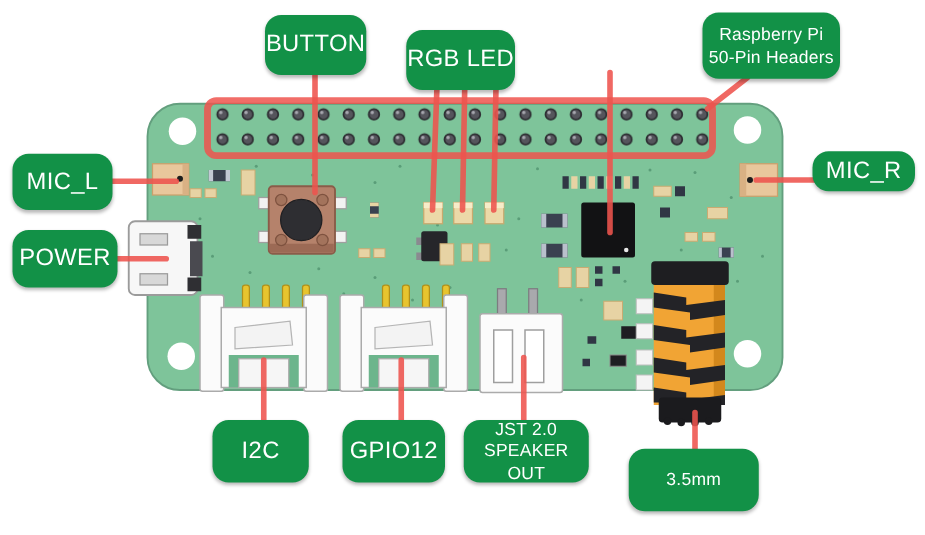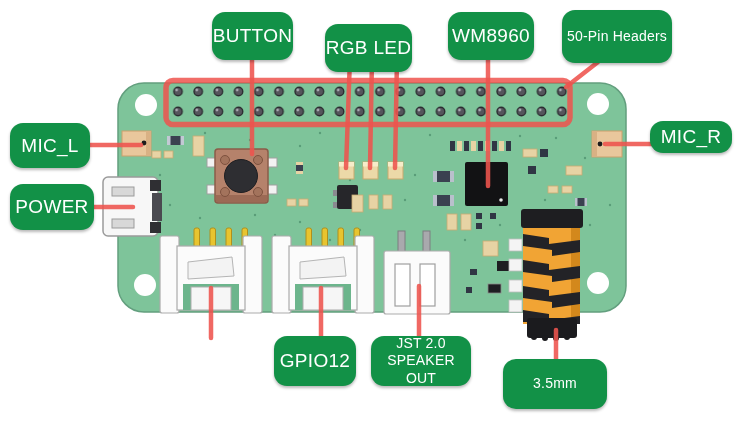--- a/index.html
+++ b/index.html
@@ -268,34 +268,35 @@
       <line x1="556" y1="330" x2="556" y2="361"></line>
     </g>
   </svg>
 
   <div class="label" id="lbl-button">
     <span class="big">BUTTON</span>
   </div>
   <div class="label" id="lbl-rgb">
     <span class="big">RGB LED</span>
   </div>
-  <div class="label" id="lbl-wm8960">
-    <span class="big">WM8960</span>
-  </div>
   <div class="label" id="lbl-rpi">
+    <span class="sm">Raspberry Pi</span>
     <span class="sm">50-Pin Headers</span>
   </div>
   <div class="label" id="lbl-power">
     <span class="big">POWER</span>
   </div>
   <div class="label" id="lbl-micl">
     <span class="big">MIC_L</span>
   </div>
   <div class="label" id="lbl-micr">
     <span class="big">MIC_R</span>
+  </div>
+  <div class="label" id="lbl-i2c">
+    <span class="big">I2C</span>
   </div>
   <div class="label" id="lbl-gpio12">
     <span class="big">GPIO12</span>
   </div>
   <div class="label" id="lbl-jst">
     <span class="sm">JST 2.0</span>
     <span class="sm">SPEAKER OUT</span>
   </div>
   <div class="label" id="lbl-jack">
     <span class="sm">3.5mm</span>

